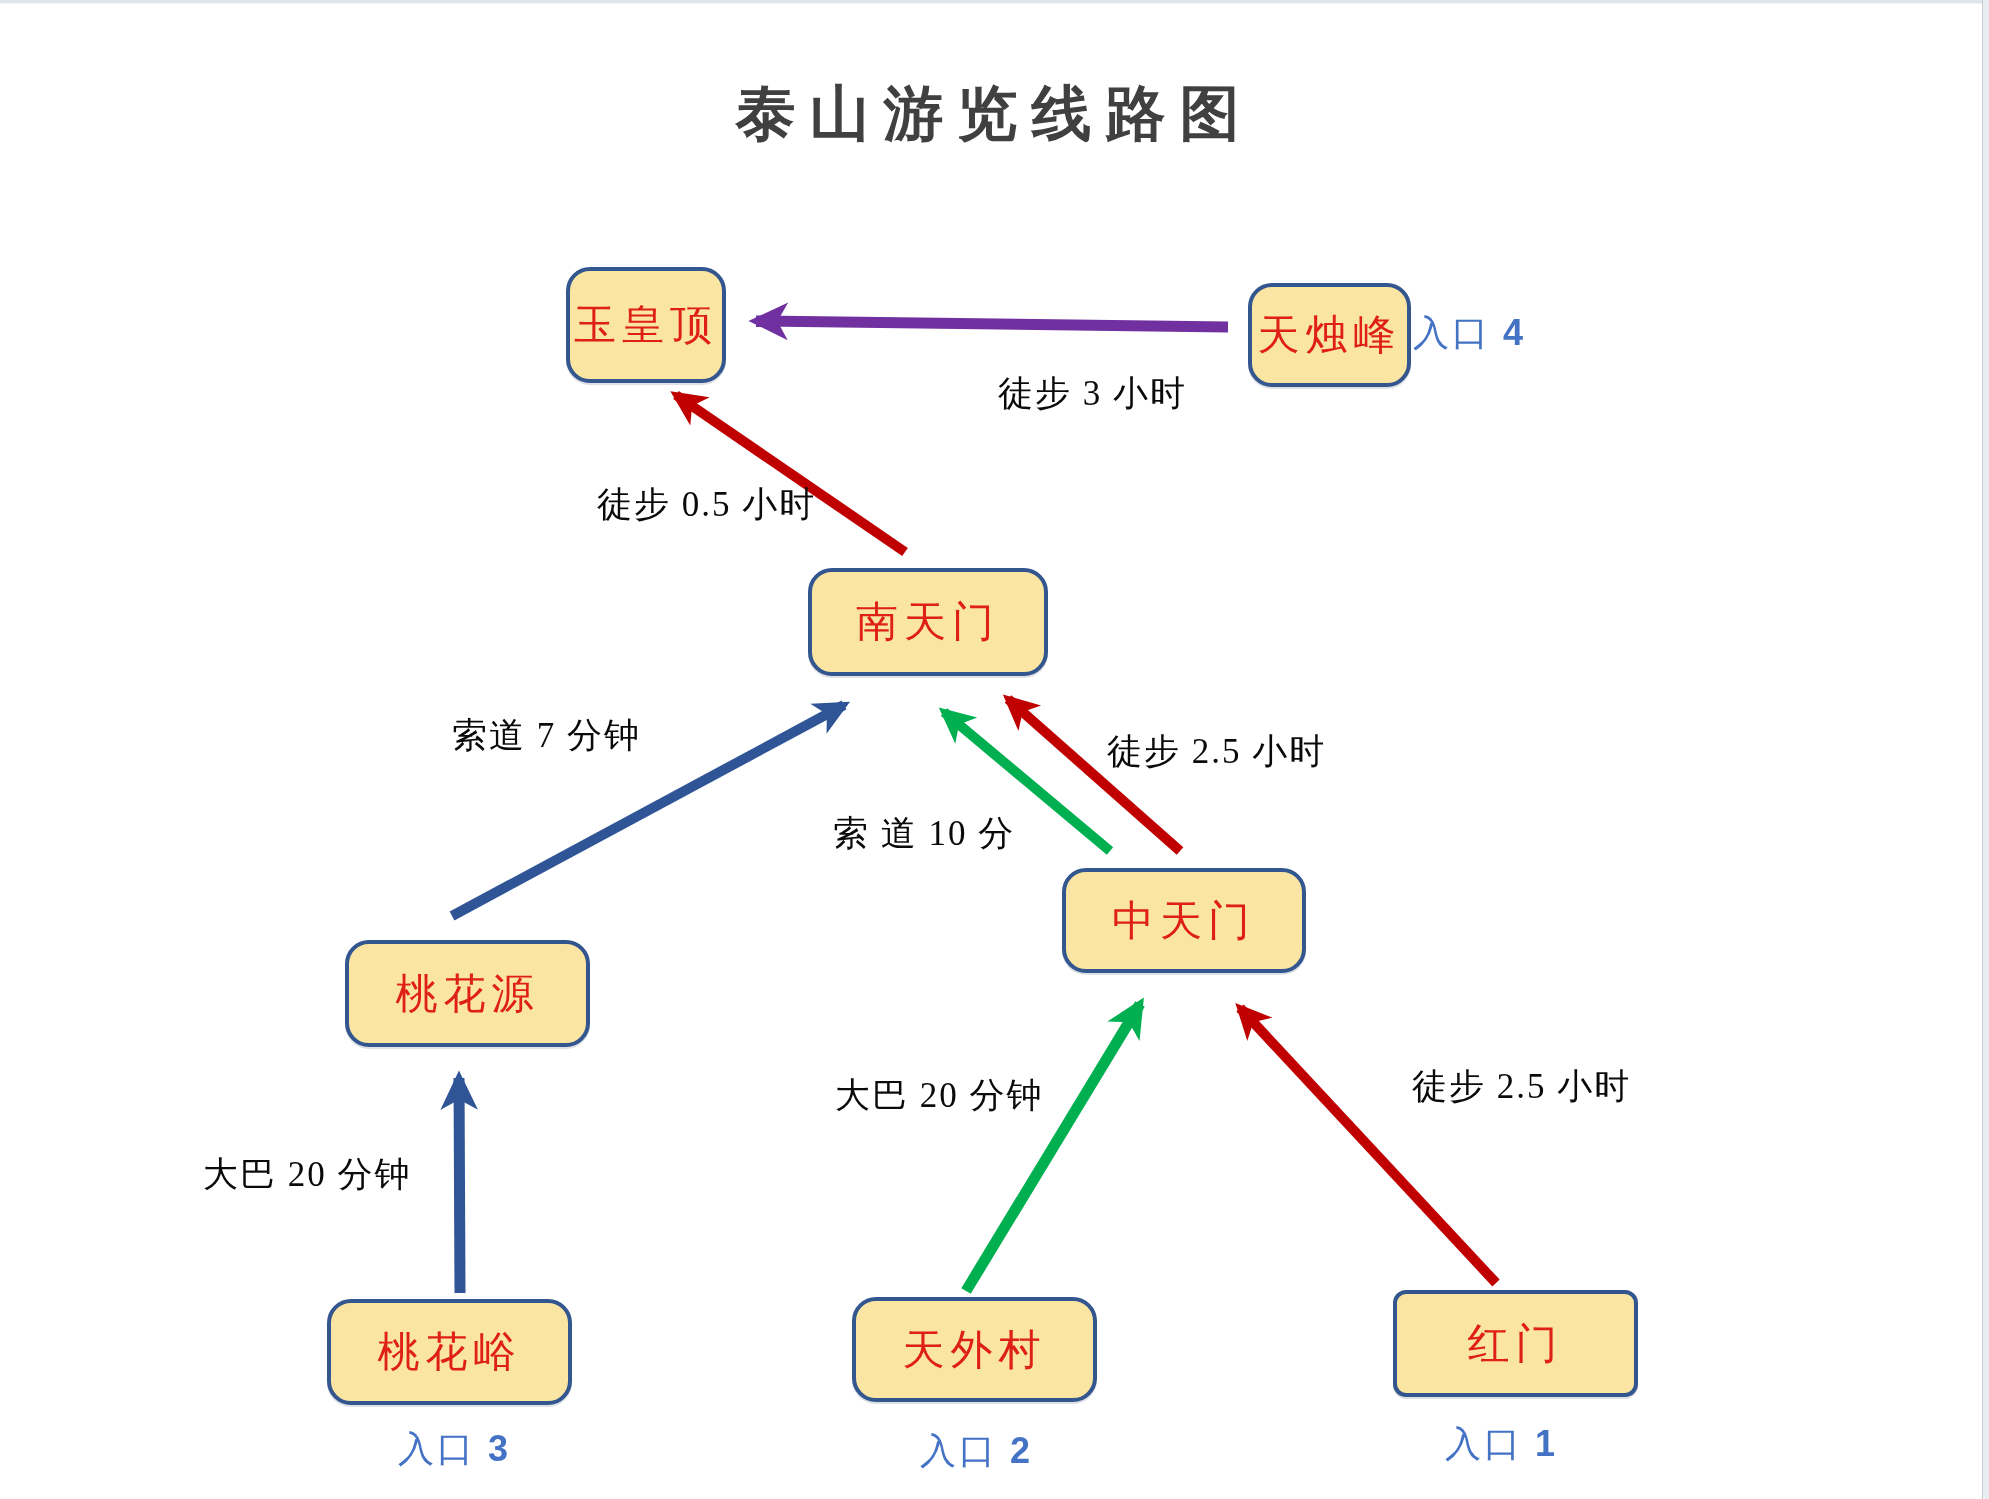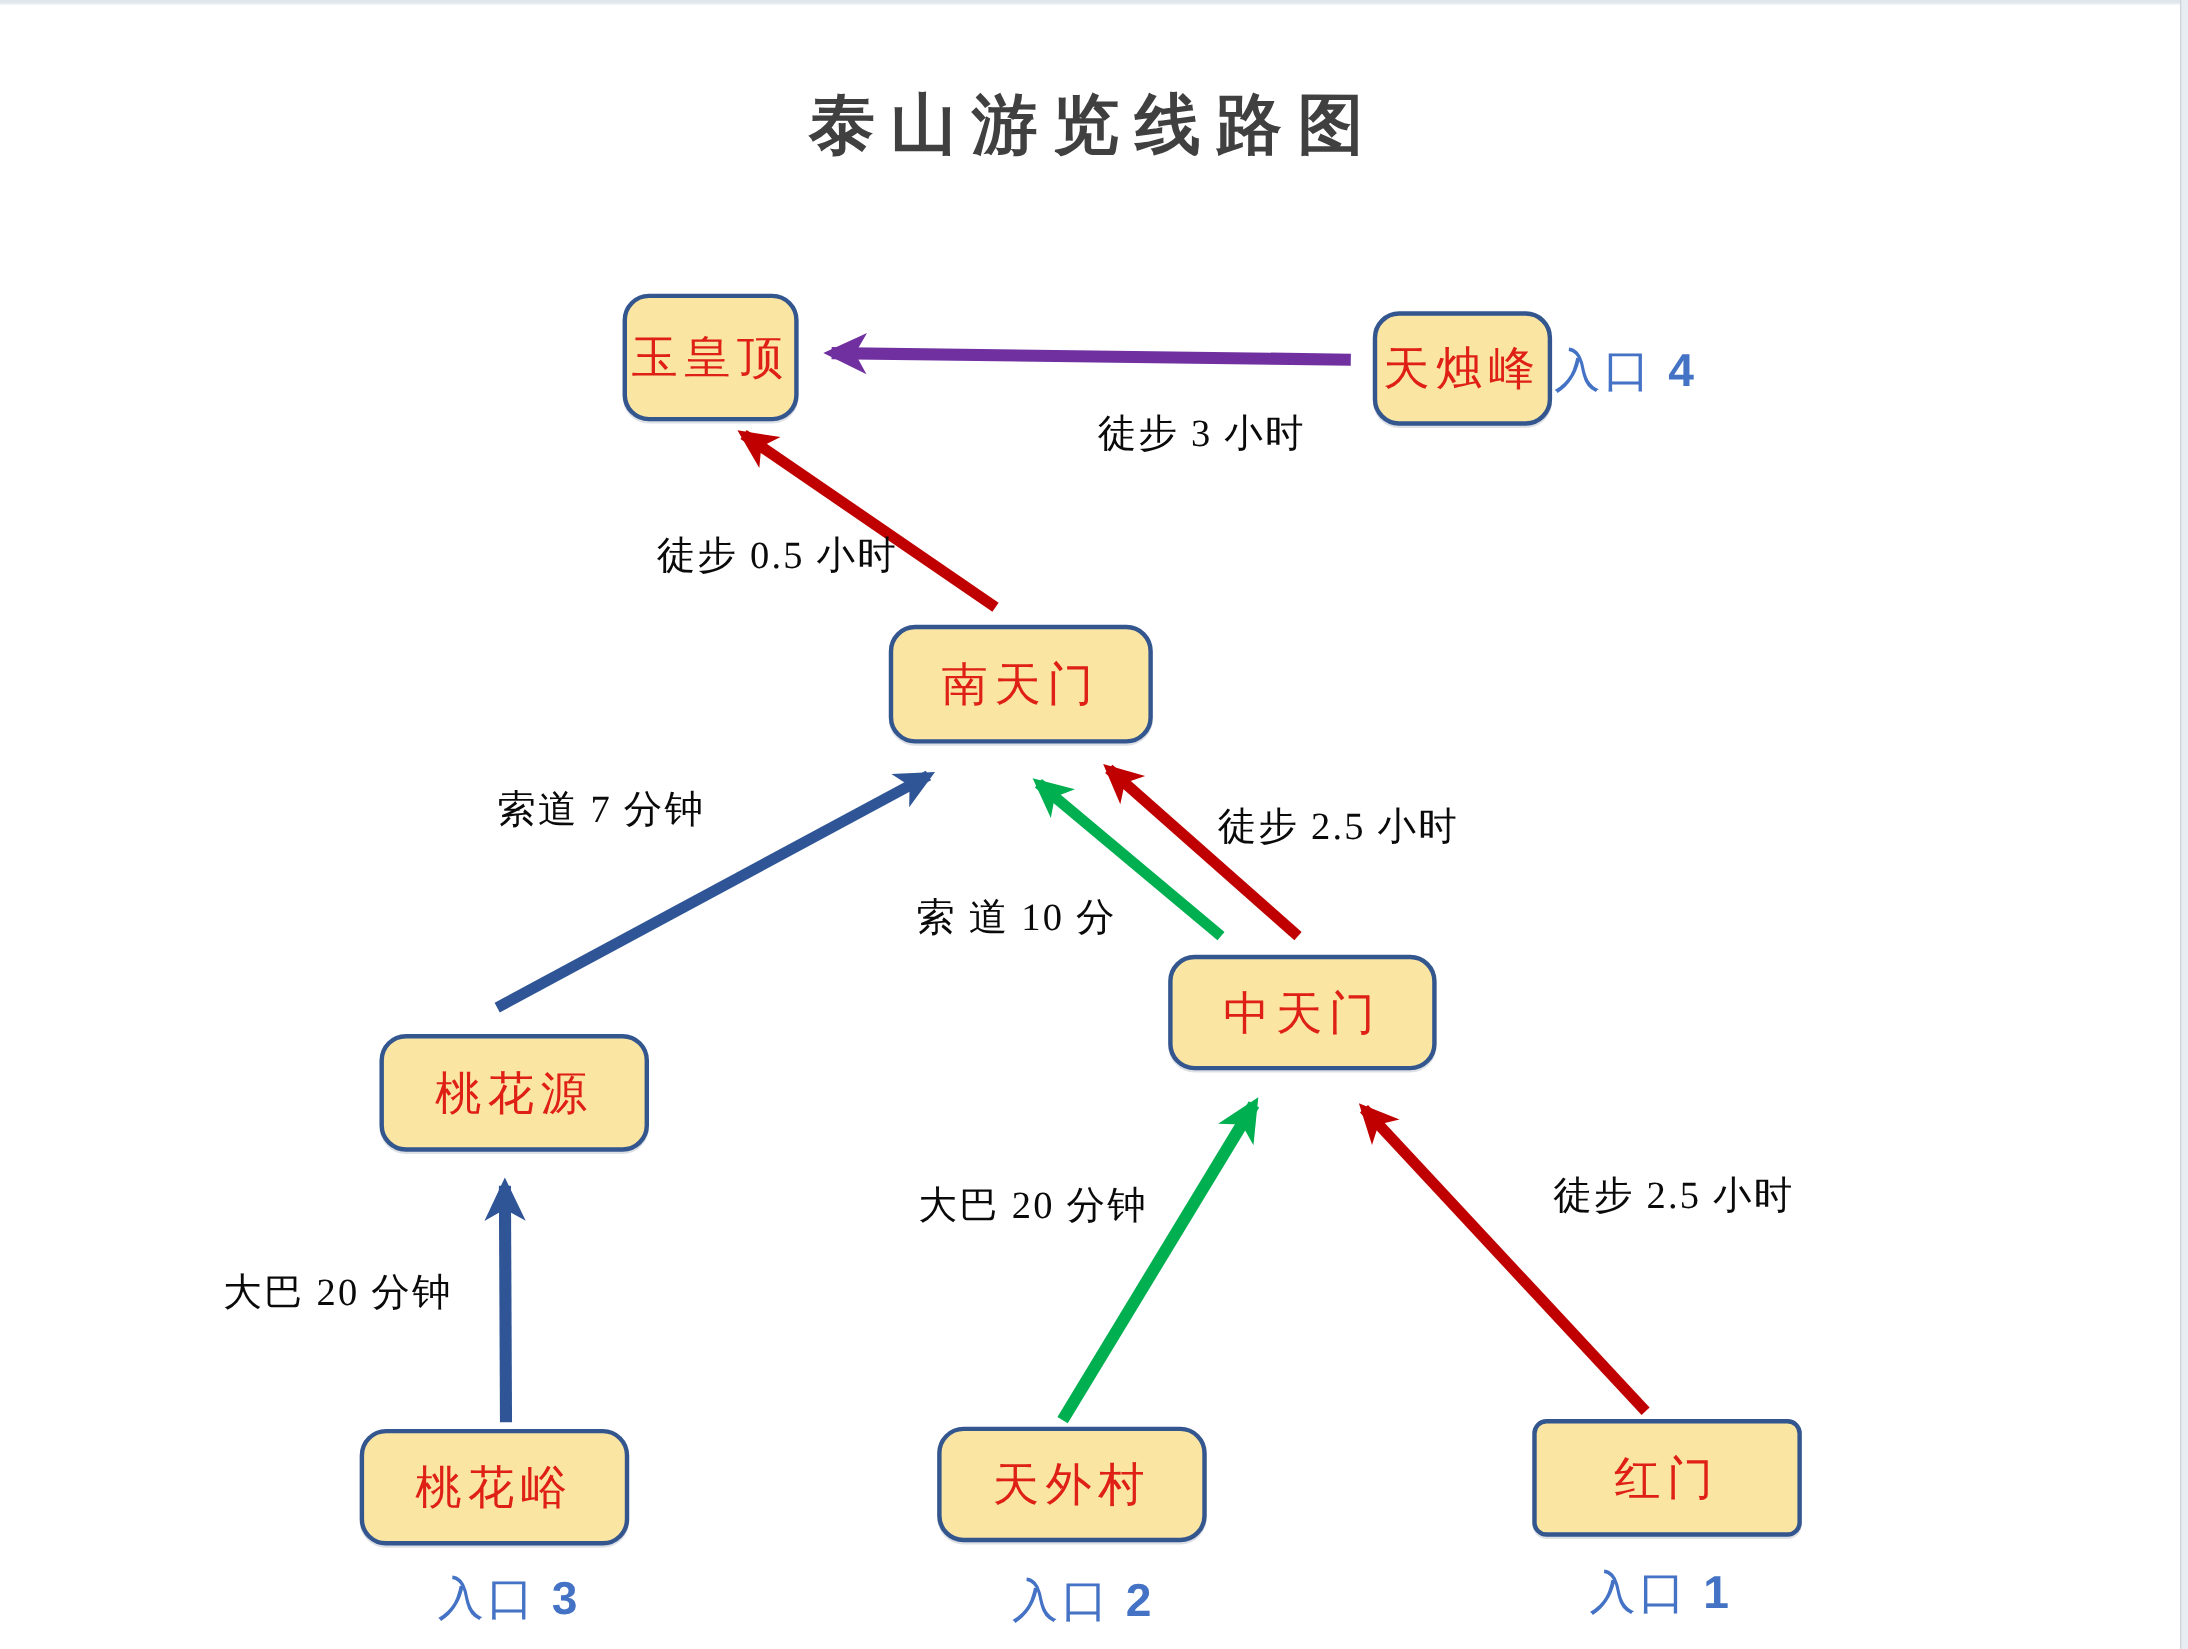--- a/index.html
+++ b/index.html
@@ -38,21 +38,21 @@
   .edge-label{
     position:absolute;
     color:#0a0a0a;
     font-size:35px;
     white-space:nowrap;
     letter-spacing:2px;
   }
   .entrance{
     position:absolute;
     color:#4472C4;
-    font-size:42px;
+    font-size:36px;
     white-space:nowrap;
     letter-spacing:3px;
   }
   .entrance .num{font-weight:bold;font-family:"Liberation Sans","DejaVu Sans",sans-serif;}
   svg.arrows{position:absolute;left:0;top:0;}
 </style>
 </head>
 <body>
 
 <div class="canvas">

